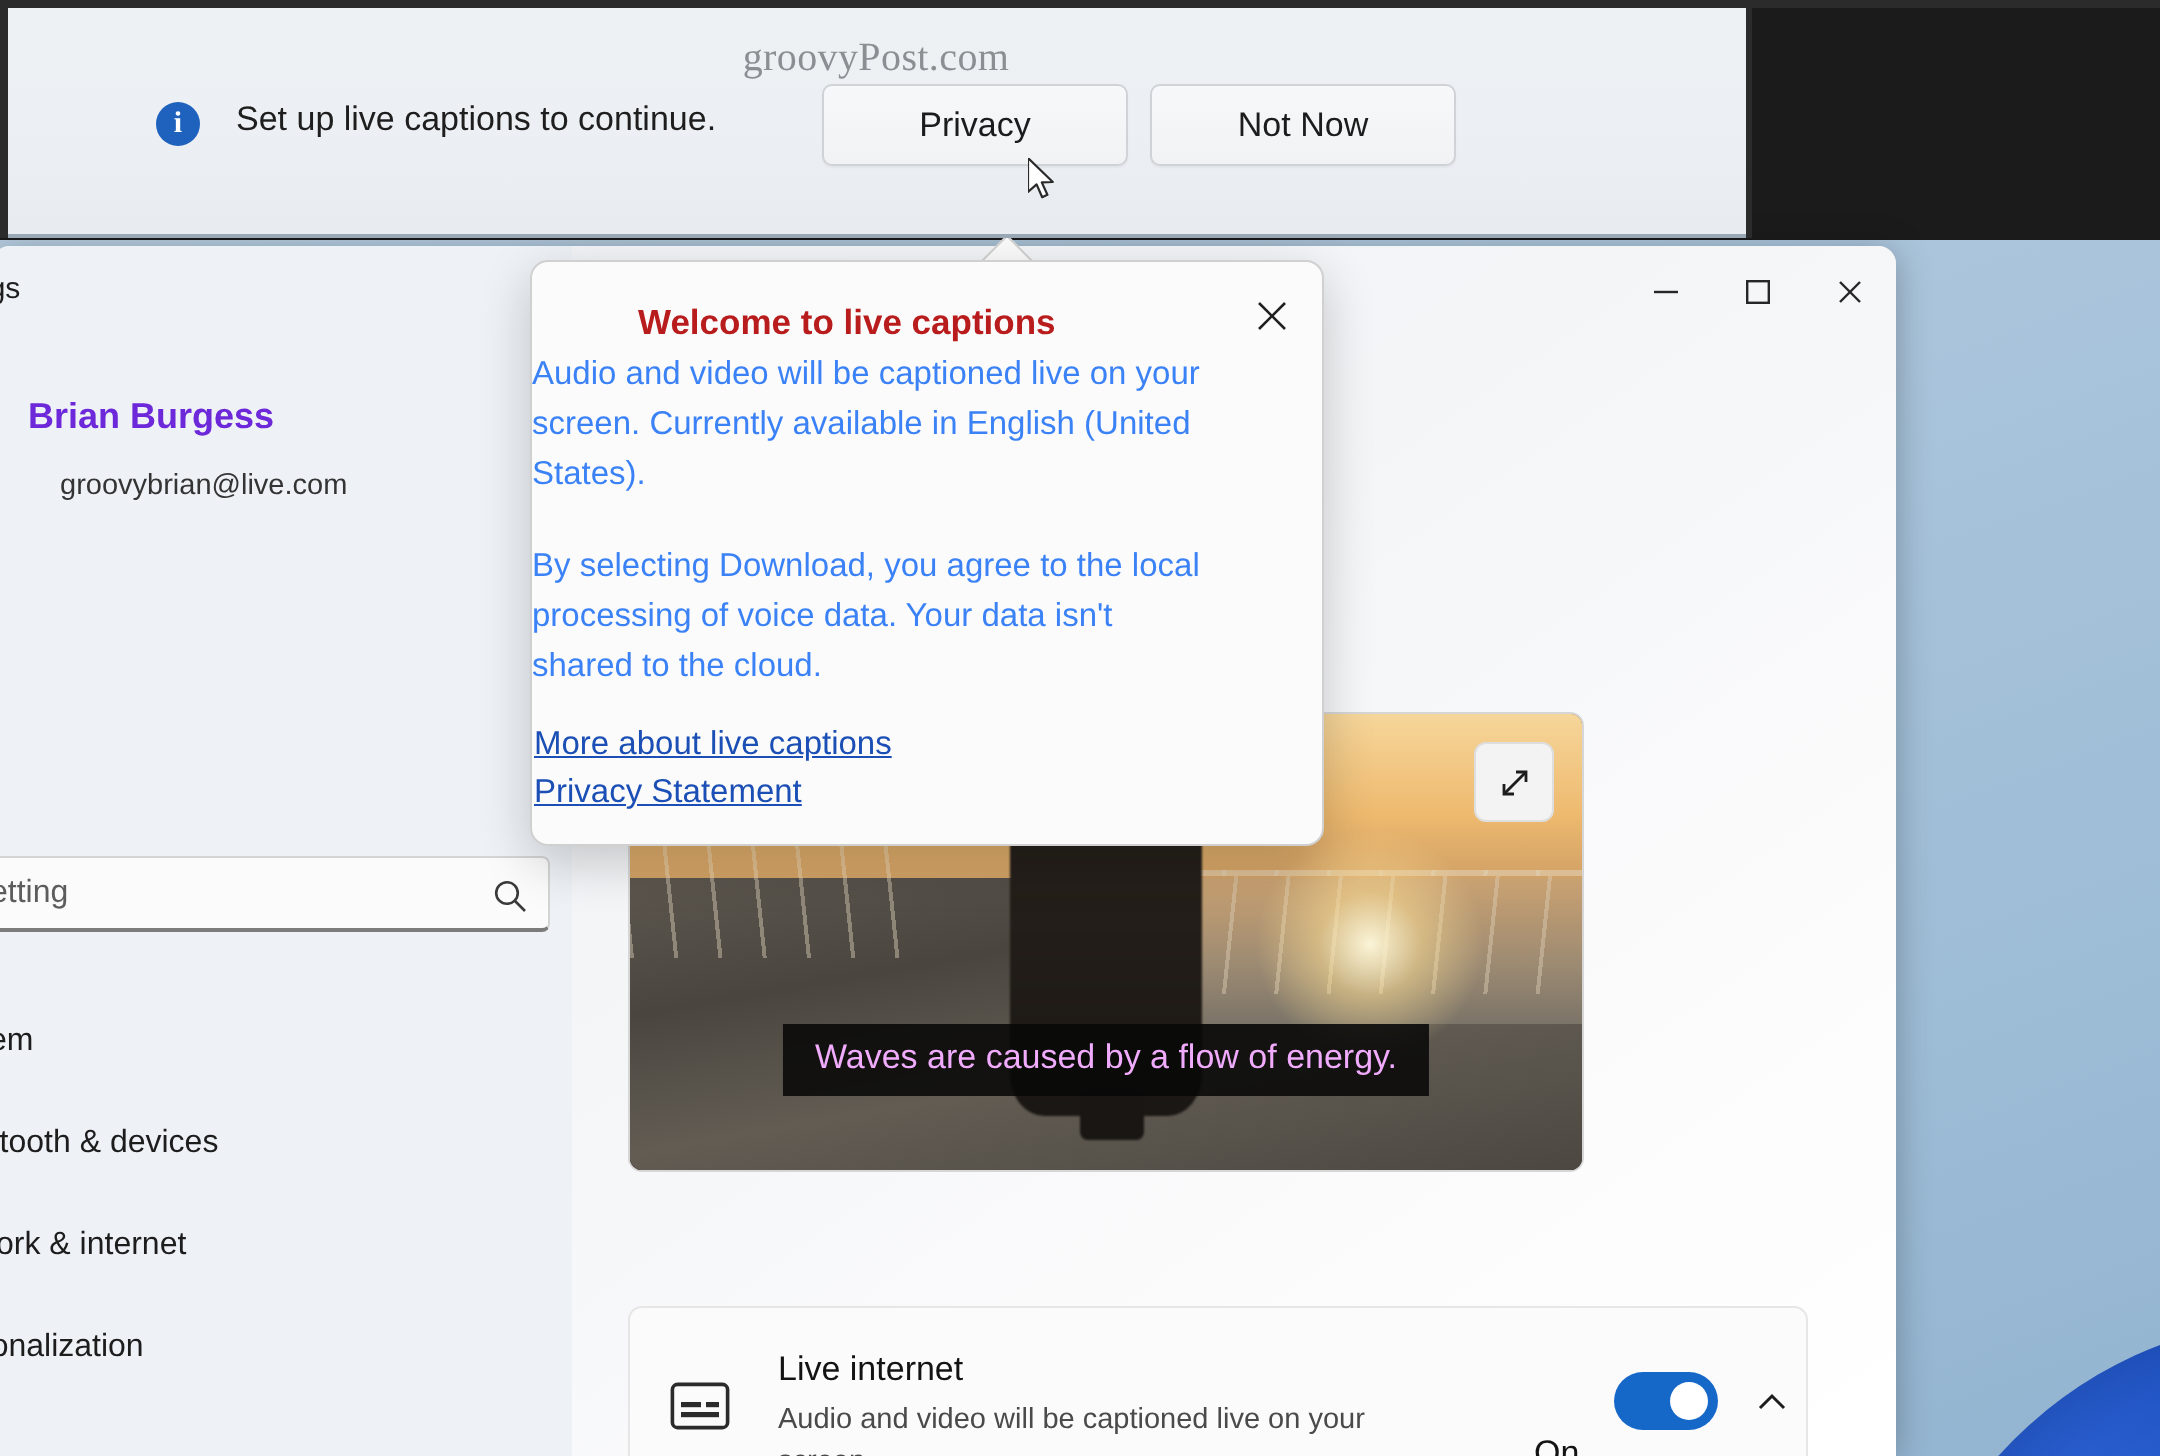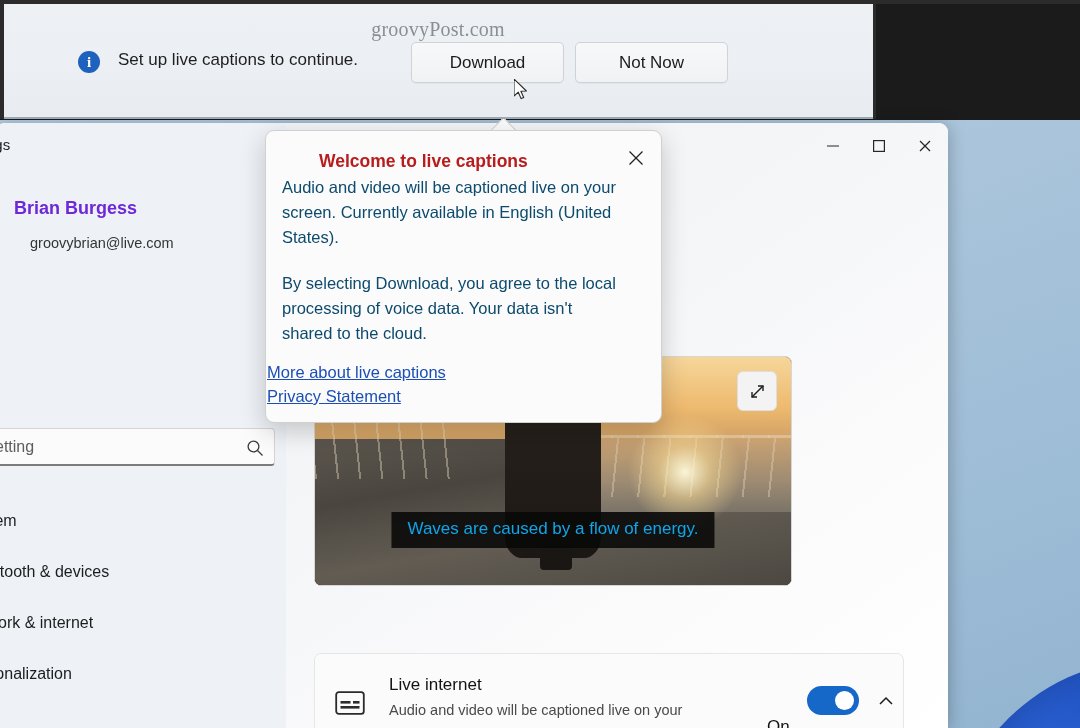--- a/index.html
+++ b/index.html
@@ -309,21 +309,21 @@
     width: 130px; height: 130px;
     border-radius:50%;
     background: radial-gradient(circle, rgba(255,250,220,.95) 0%, rgba(255,225,150,.5) 28%, rgba(255,210,120,0) 62%);
   }
   .video-caption {
     position: absolute;
     left: 50%;
     transform: translateX(-50%);
     bottom: 37px;
     background: rgba(8,8,8,.88);
-    color: #0ea5e9;
+    color: #f0abfc;
     font-size: 17px;
     padding: 7px 16px 9px 16px;
     white-space: nowrap;
     text-align: right;
   }
   .expand-btn {
     position: absolute;
     right: 14px; top: 14px;
     width: 38px; height: 38px;
     background: #f3f3f3;
@@ -429,25 +429,25 @@
   }
   .fly-close {
     position: absolute;
     right: 10px; top: 12px;
     width: 30px; height: 30px;
     display:flex; align-items:center; justify-content:center;
     cursor: pointer;
   }
   .fly-p {
     position: absolute;
-    left: 16px;
+    left: 0;
     width: 340px;
     font-size: 16.5px;
     line-height: 25px;
-    color: #0c4a6e;
+    color: #3b82f6;
   }
   #fly-p1 { top: 44px; }
   #fly-p2 { top: 140px; }
   .fly-link {
     position: absolute;
     left: 1px;
     font-size: 16.5px;
     color: #1b4fb5;
     text-decoration: underline;
     cursor: pointer;
@@ -593,21 +593,21 @@
   <div id="notify-bar">
     <div class="top-dark-edge"></div>
     <div class="left-dark-edge"></div>
     <div class="right-dark-edge"></div>
 
     <div class="watermark">groovyPost.com</div>
 
     <div class="info-icon">i</div>
     <div class="notify-text">Set up live captions to continue.</div>
 
-    <div class="nbtn" id="btn-download">Download</div>
+    <div class="nbtn" id="btn-download">Privacy</div>
     <div class="nbtn" id="btn-notnow">Not Now</div>
 
     <span class="cursor-arrow">
       <svg width="16" height="24" viewBox="0 0 16 24">
         <polygon points="0,0 0,17 4.3,13.2 7.1,19.6 9.7,18.4 6.9,12.2 12.4,12.0" fill="#ffffff" stroke="#2a2a2a" stroke-width="1.1" stroke-linejoin="round"></polygon>
       </svg>
     </span>
   </div>
 
 </div>

